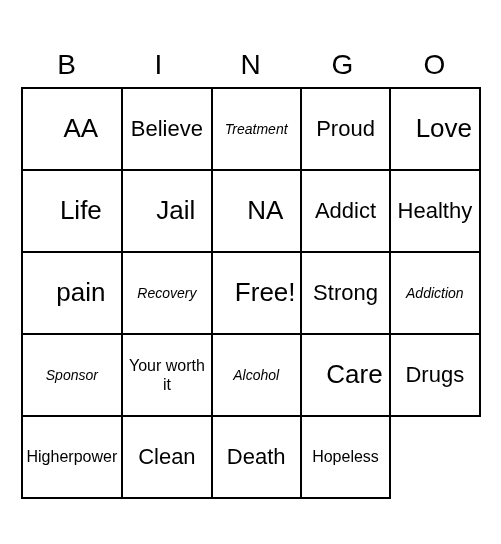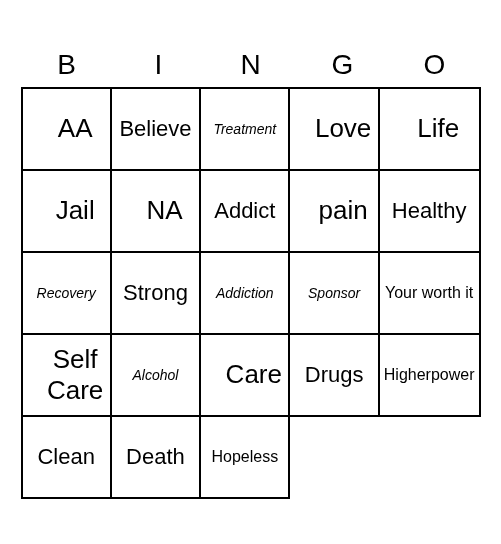--- a/index.html
+++ b/index.html
@@ -91,57 +91,60 @@
   <div class="bingo-cell">
         <span class="cell-large">AA</span>
       </div>
       <div class="bingo-cell">
         <span class="cell-medium">Believe</span>
       </div>
       <div class="bingo-cell">
         <span class="cell-small">Treatment</span>
       </div>
       <div class="bingo-cell">
+        <span class="cell-medium">Proud</span>
+      </div>
+      <div class="bingo-cell">
         <span class="cell-large">Love</span>
       </div>
       <div class="bingo-cell">
         <span class="cell-large">Life</span>
       </div>
       <div class="bingo-cell">
         <span class="cell-large">Jail</span>
       </div>
       <div class="bingo-cell">
         <span class="cell-large">NA</span>
       </div>
       <div class="bingo-cell">
         <span class="cell-medium">Addict</span>
       </div>
       <div class="bingo-cell">
+        <span class="cell-medium">Healthy</span>
+      </div>
+      <div class="bingo-cell">
         <span class="cell-large">pain</span>
       </div>
       <div class="bingo-cell">
-        <span class="cell-medium">Healthy</span>
+        <span class="cell-small">Recovery</span>
       </div>
       <div class="bingo-cell">
-        <span class="cell-small">Recovery</span>
+        <span class="cell-large">Free!</span>
       </div>
       <div class="bingo-cell">
         <span class="cell-medium">Strong</span>
       </div>
       <div class="bingo-cell">
         <span class="cell-small">Addiction</span>
       </div>
       <div class="bingo-cell">
         <span class="cell-small">Sponsor</span>
       </div>
       <div class="bingo-cell">
         <span class="cell-xsmall">Your worth it</span>
-      </div>
-      <div class="bingo-cell">
-        <span class="cell-large">Self Care</span>
       </div>
       <div class="bingo-cell">
         <span class="cell-small">Alcohol</span>
       </div>
       <div class="bingo-cell">
         <span class="cell-large">Care</span>
       </div>
       <div class="bingo-cell">
         <span class="cell-medium">Drugs</span>
       </div>

